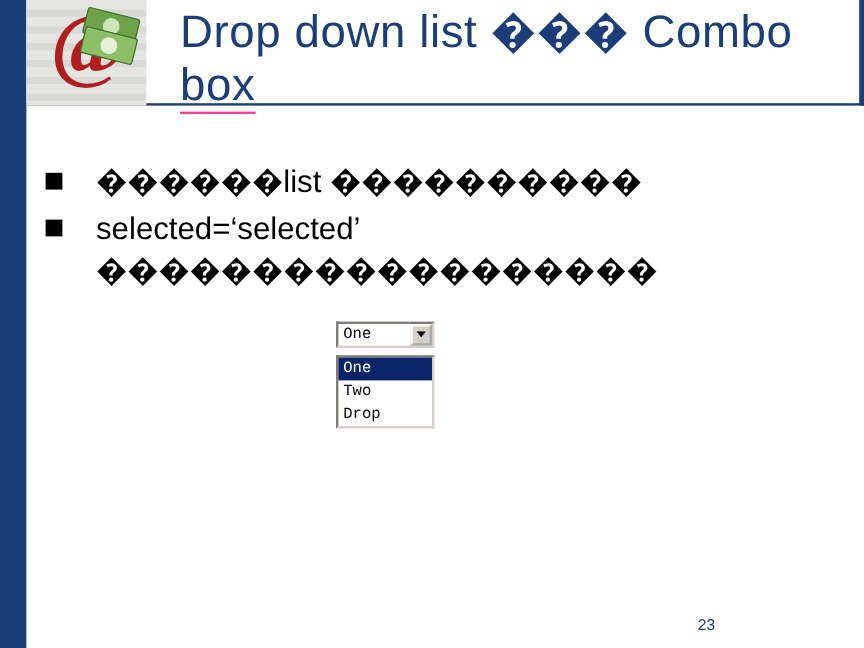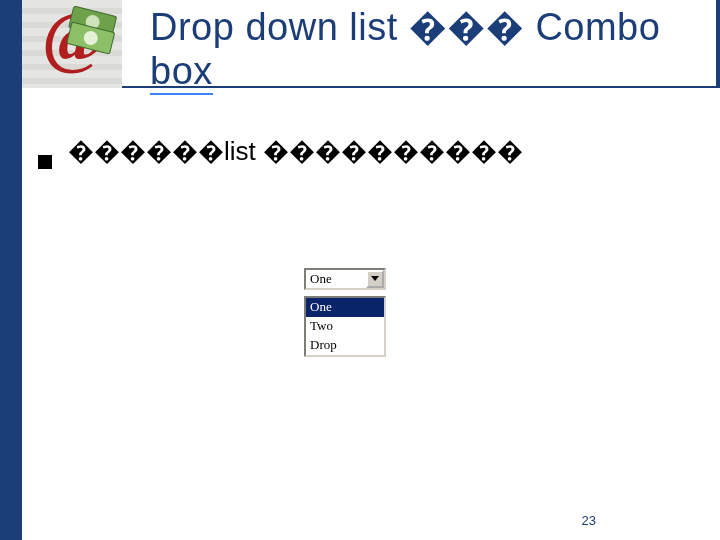--- a/index.html
+++ b/index.html
@@ -44,59 +44,59 @@
     left: 150px;
     top: 6px;
     width: 560px;
     font-size: 38px;
     line-height: 1.15;
     color: #1c3e78;
     font-weight: 400;
     letter-spacing: 0.5px;
   }
   .title .underline {
-    border-bottom: 2px solid #3b82f6;
+    border-bottom: 2px solid #ec4899;
     display: inline-block;
     padding-bottom: 0;
     text-align: right;
   }
   .content {
     position: absolute;
     left: 38px;
     top: 134px;
     width: 660px;
     color: #000;
     font-size: 26px;
     line-height: 1.35;
   }
   .bullet-row {
     display: flex;
-    align-items: flex-end;
+    align-items: flex-start;
     margin-bottom: 4px;
+    gap: 12px;
   }
   .bullet-marker {
     width: 14px;
     height: 14px;
     background: #000;
     margin-top: 10px;
     margin-right: 16px;
     flex-shrink: 0;
   }
   .bullet-text {
     flex: 1;
     white-space: pre-wrap;
   }
   .figure {
     position: absolute;
     left: 280px;
     top: 268px;
-    font-family: Liberation Serif, serif;
+    font-family: Liberation Mono, monospace;
     font-size: 14px;
     color: #000;
-    margin-left: 24px;
   }
   .combo-closed {
     display: flex;
     border: 2px inset #d4d0c8;
     background: #fff;
     width: 82px;
     height: 22px;
     box-sizing: border-box;
     align-items: center;
   }
@@ -196,20 +196,25 @@
   <div class="title">
     <span>Drop down list ��� Combo</span><br>
     <span class="underline">box</span>
   </div>
 
   <div class="content">
     <div class="bullet-row">
       <div class="bullet-marker"></div>
       <div class="bullet-text">������list ����������</div>
     </div>
+    <div class="bullet-row">
+      <div class="bullet-marker"></div>
+      <div class="bullet-text">selected=‘selected’
+������������������</div>
+    </div>
   </div>
 
   <div class="figure">
     <div class="combo-closed">
       <div class="val">One</div>
       <div class="combo-btn">
         <svg viewBox="0 0 8 6">
           <polygon points="0,0 8,0 4,5" fill="#000"></polygon>
         </svg>
       </div>

